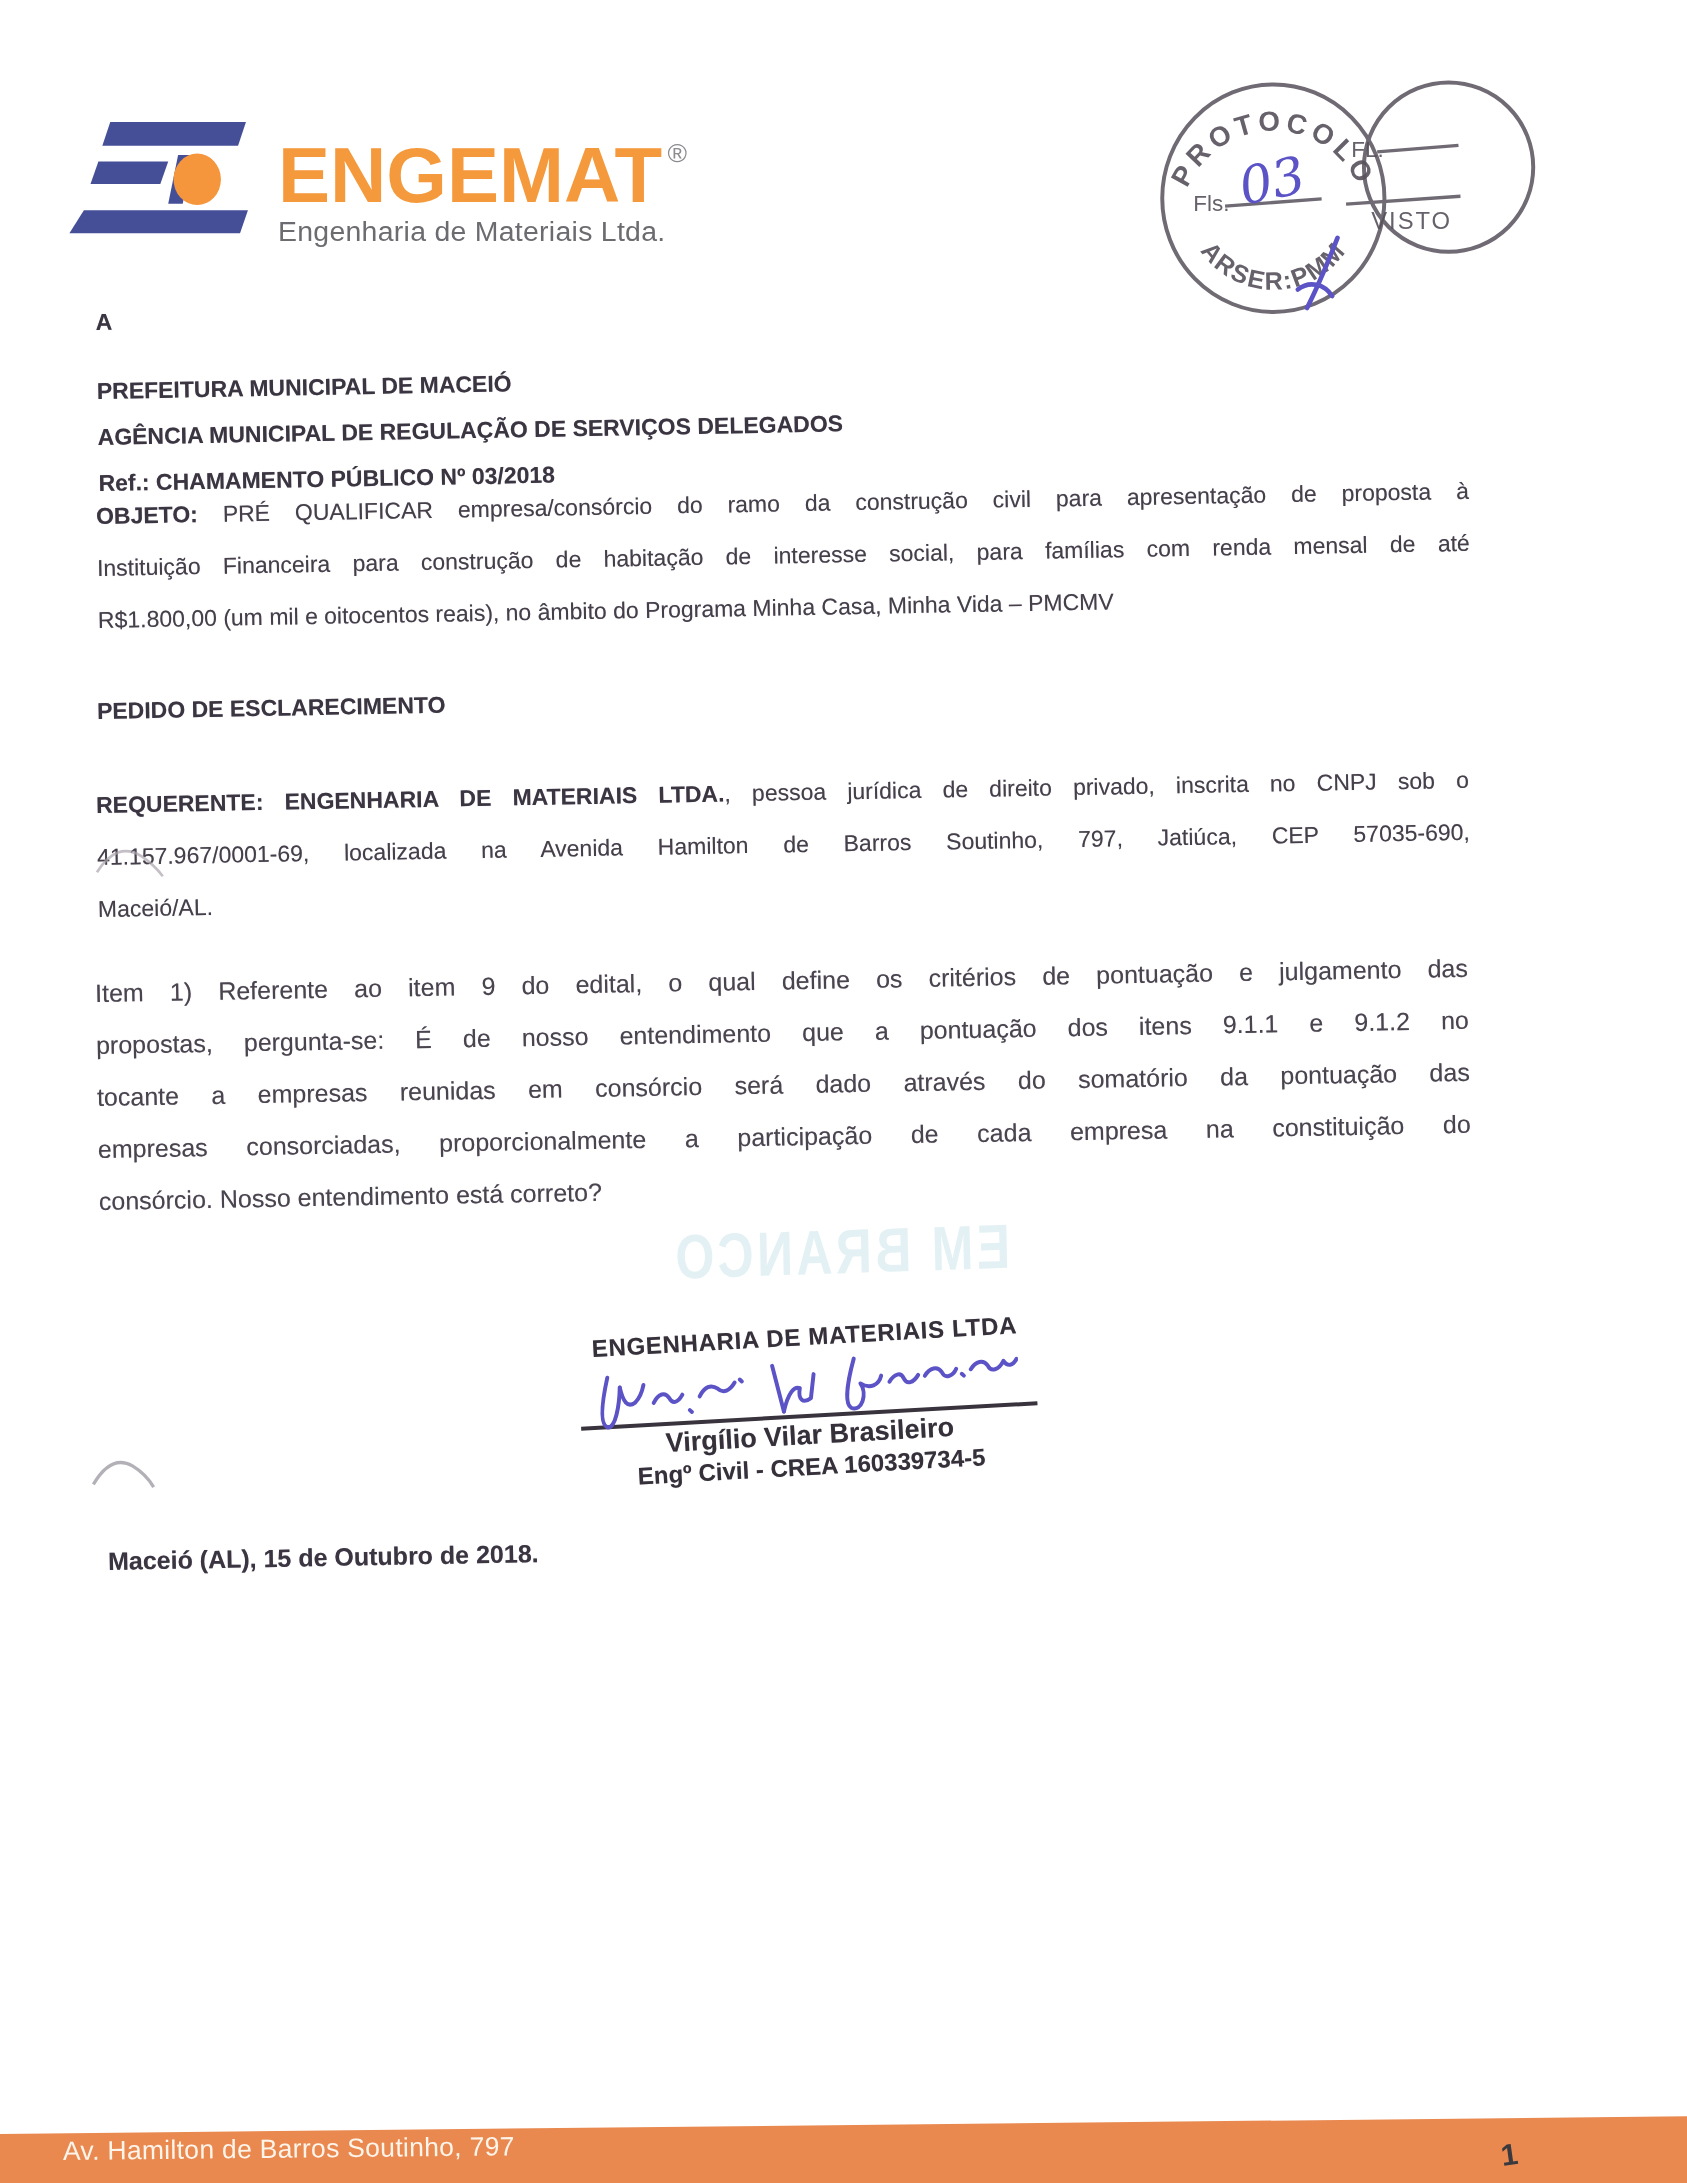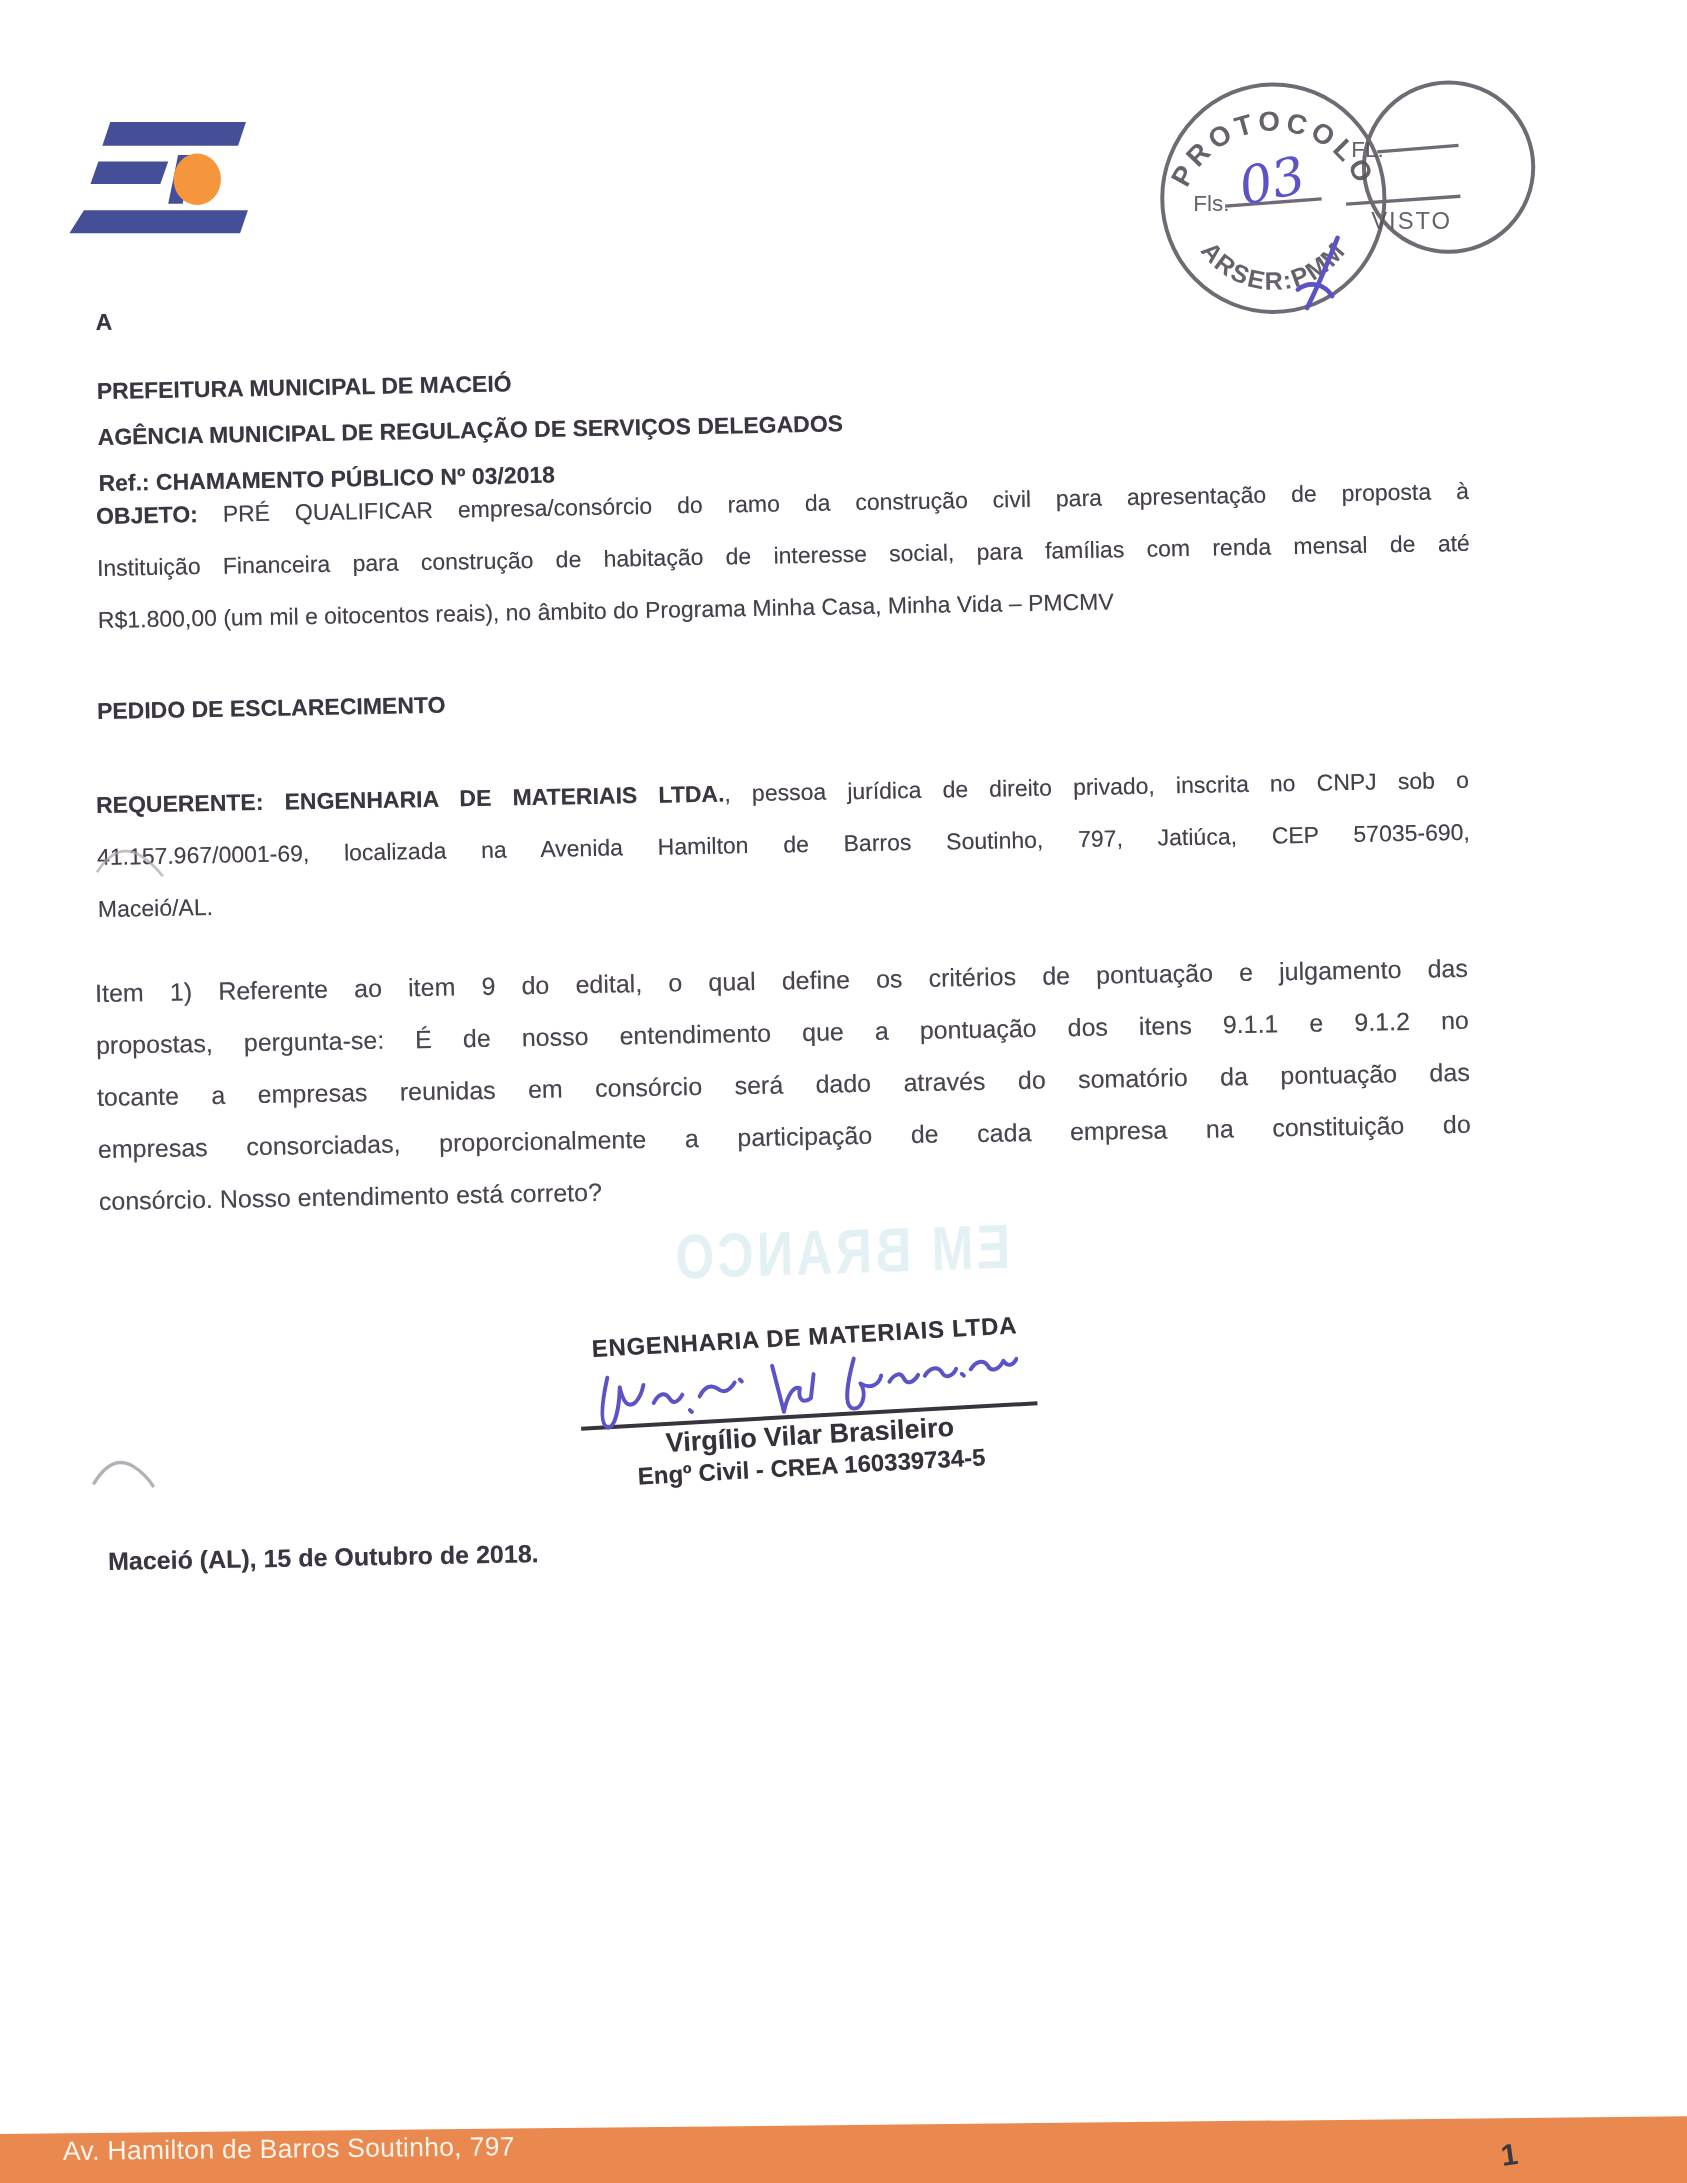--- a/index.html
+++ b/index.html
@@ -53,20 +53,26 @@
   <div class="abs" style="left:69px;top:122px;">
     <svg width="180" height="112" viewBox="0 0 272 170">
       <g fill="#454f97">
         <polygon points="62,0 268,0 256,36 50,36"></polygon>
         <polygon points="44,60 150,60 138,94 32,94"></polygon>
         <polygon points="165,50 187,50 172,124 150,124"></polygon>
         <polygon points="22,134 271,134 259,169 0,169"></polygon>
       </g>
       <ellipse cx="194" cy="87" rx="36" ry="39" fill="#f5953c"></ellipse>
     </svg>
+  </div>
+  <div class="abs" style="left:278px;top:136px;">
+    <div>
+      <span class="logo-word">ENGEMAT</span><span class="logo-reg">®</span>
+    </div>
+    <div class="logo-sub">Engenharia de Materiais Ltda.</div>
   </div>
 
   <svg class="abs" style="left:1151px;top:71px;" width="410" height="265" viewBox="0 0 620 400">
     <defs>
       <path id="arcTop" d="M45,230 A140,140 0 0 1 325,230" fill="none"></path>
       <path id="arcBot" d="M62,248 A133,133 0 0 0 308,248" fill="none"></path>
     </defs>
     <g stroke="#57515b" fill="none" opacity="0.85">
       <ellipse cx="185" cy="192" rx="168" ry="172" stroke-width="6"></ellipse>
       <circle cx="450" cy="145" r="128" stroke-width="6"></circle>

